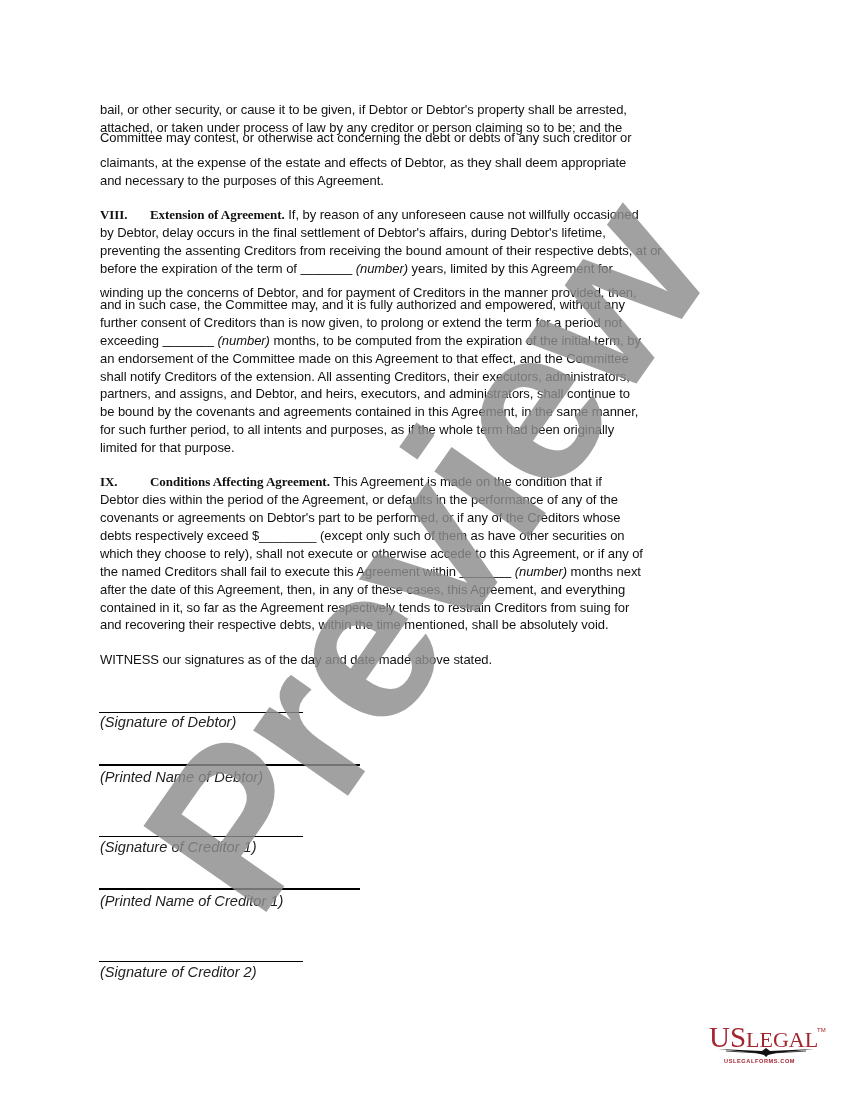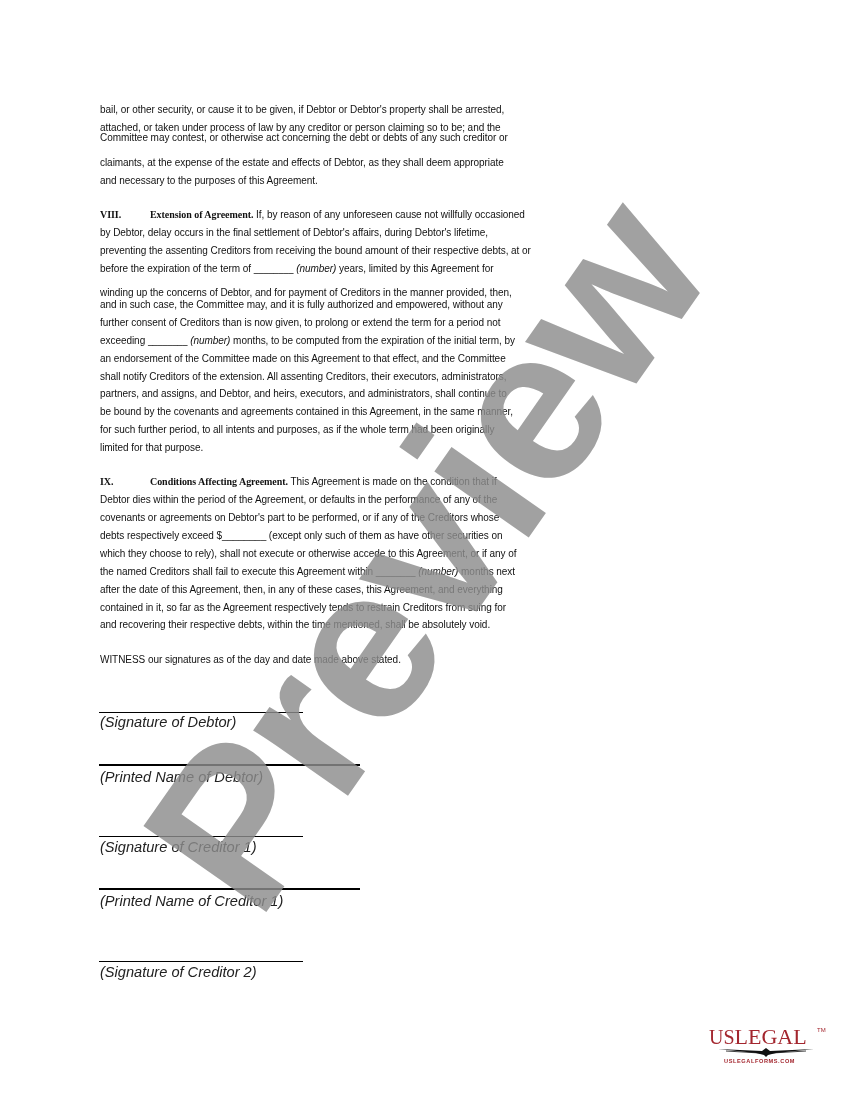--- a/index.html
+++ b/index.html
@@ -3,21 +3,21 @@
 <meta charset="utf-8">
 <style>
   html, body { margin: 0; padding: 0; }
   body {
     width: 850px; height: 1100px; background: #ffffff; position: relative; overflow: hidden;
     font-family: "Liberation Sans", sans-serif; color: #111111;
   }
   .page { position: absolute; left: 0; top: 0; width: 850px; height: 1100px; }
   .line {
     position: absolute; left: 100px; white-space: nowrap;
-    font-size: 10px; line-height: 18px; letter-spacing: -0.05px;
+    font-size: 13px; line-height: 18px; letter-spacing: -0.05px;
   }
   .b { font-weight: bold; font-family: Liberation Serif, serif; }
   .i { font-style: italic; }
   .sig-rule { position: absolute; left: 99px; background: #000; }
   .sig-rule.thin { height: 1px; width: 204px; }
   .sig-rule.thick { height: 2px; width: 261px; }
   .sig-label { position: absolute; left: 100px; font-size: 14.6px; font-style: italic; line-height: 18px; color: #222; white-space: nowrap; }
 
   .watermark {
     position: absolute; left: 425px; top: 555px;
@@ -25,21 +25,21 @@
     font-family: "Liberation Sans", sans-serif; font-weight: bold;
     font-size: 218px; line-height: 1; color: rgba(140,140,140,0.82);
     white-space: nowrap; pointer-events: none; letter-spacing: -4px;
   }
 
   .logo { position: absolute; left: 706px; top: 1026px; width: 118px; height: 42px; }
   .logo-word {
     position: absolute; left: 3px; top: 0; font-family: "Liberation Serif", serif;
     font-size: 22px; color: #a3262e; letter-spacing: 0px; line-height: 22px;
   }
-  .logo-word .big { font-size: 20px; }
+  .logo-word .big { font-size: 29px; }
   .logo-tm { position: absolute; left: 111px; top: 1px; font-size: 6px; color: #a3262e; font-family: "Liberation Sans", sans-serif; }
   .logo-wing { position: absolute; left: 10px; top: 21px; width: 100px; height: 10px; }
   .logo-url {
     position: absolute; left: 18px; top: 32px; font-size: 5.6px; color: #a3262e;
     letter-spacing: 0.6px; font-weight: bold; font-family: "Liberation Sans", sans-serif;
   }
 </style>
 </head>
 <body>
 

